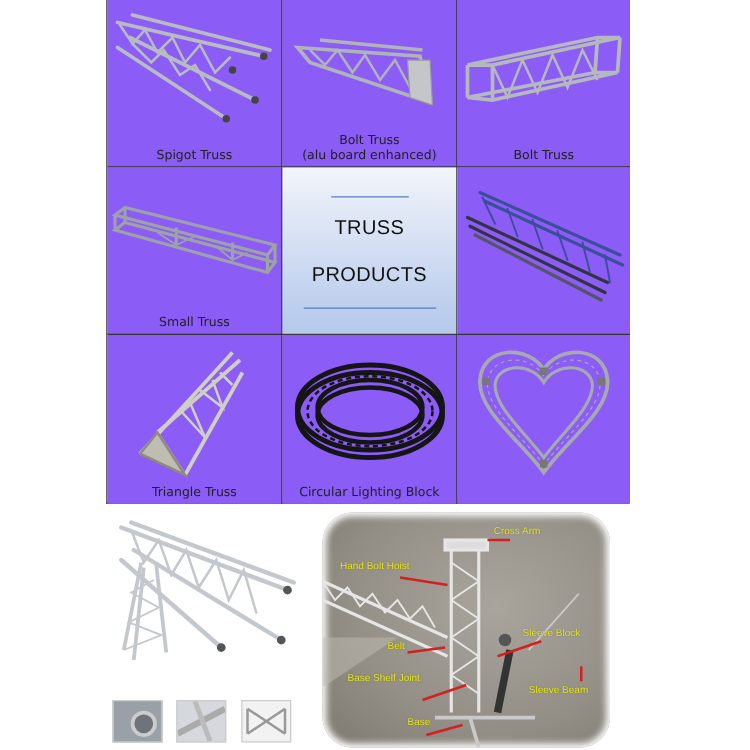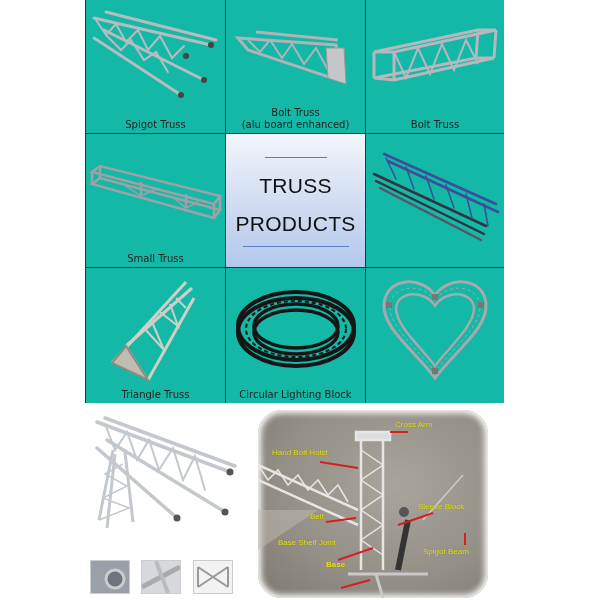--- a/index.html
+++ b/index.html
@@ -4,30 +4,30 @@
 <style>
   html, body { margin:0; padding:0; background:#ffffff; }
   body { width:600px; height:600px; position:relative; overflow:hidden;
          font-family:"DejaVu Sans","Liberation Sans",sans-serif; }
   .grid { position:absolute; left:85px; top:0; width:418px; height:403px;
           display:grid; grid-template-columns:140px 140px 138px;
           grid-template-rows:134px 134px 135px;
           border-left:1.5px solid #333; border-bottom:1.5px solid #333; border-right:1.5px solid #333;
           box-sizing:border-box; }
   .cell { position:relative; border-right:1.5px solid #333; border-bottom:1.5px solid #333;
-          box-sizing:border-box; background:#14b8a6; overflow:hidden; }
+          box-sizing:border-box; background:#8b5cf6; overflow:hidden; }
   .cell.c3 { border-right:none; }
   .cell.r3 { border-bottom:none; }
   .cell .cap { position:absolute; left:0; right:0; bottom:2px; text-align:center;
                font-size:10px; color:#222; line-height:12px; }
   .cell svg.art { position:absolute; left:0; top:0; }
   .center { background:linear-gradient(180deg,#f2f5fb 0%,#d5e0f3 45%,#b3c8ec 100%); }
   .center .line { position:absolute; left:50%; transform:translateX(-50%); height:1px; background:#5a7cc0; }
   .center .t { position:absolute; left:0; right:0; text-align:center; color:#111;
-               font-family:"Liberation Sans",sans-serif; font-size:21px; letter-spacing:0.3px; }
+               font-family:"Liberation Sans",sans-serif; font-size:16px; letter-spacing:0.3px; }
   .bl { position:absolute; left:85px; top:410px; width:170px; height:190px; }
   .br { position:absolute; left:258px; top:410px; width:230px; height:188px;
         border-radius:24px; overflow:hidden;
         background:radial-gradient(ellipse at 60% 40%,#a9a49c 0%,#938e86 60%,#7d7870 100%);
         box-shadow:0 0 6px 3px #fff inset; }
   .lbl { position:absolute; font-size:8px; color:#e8e61a; font-family:"Liberation Sans",sans-serif;
          text-shadow:0 0 1px #665; white-space:nowrap; }
   .thumb { position:absolute; width:38px; height:32px; border:1px solid #ccc; background:#eee; overflow:hidden; }
 </style>
 </head>
@@ -232,15 +232,15 @@
       <line x1="80" y1="150" x2="115" y2="138"></line>
       <line x1="207" y1="123" x2="207" y2="135"></line>
       <line x1="83" y1="178" x2="112" y2="170"></line>
     </g>
   </svg>
   <div class="lbl" style="left:137px;top:10px;">Cross Arm</div>
   <div class="lbl" style="left:14px;top:38px;">Hand Bolt Hoist</div>
   <div class="lbl" style="left:160px;top:92px;text-align:right;">Sleeve Block</div>
   <div class="lbl" style="left:52px;top:102px;">Belt</div>
   <div class="lbl" style="left:20px;top:128px;">Base Shelf Joint</div>
-  <div class="lbl" style="left:165px;top:137px;">Spigot Beam</div>
-  <div class="lbl" style="left:68px;top:150px;font-weight:bold;">Base</div>
+  <div class="lbl" style="left:165px;top:137px;">Sleeve Beam</div>
+  <div class="lbl" style="left:68px;top:163px;">Base</div>
 </div>
 
 </body></html>

